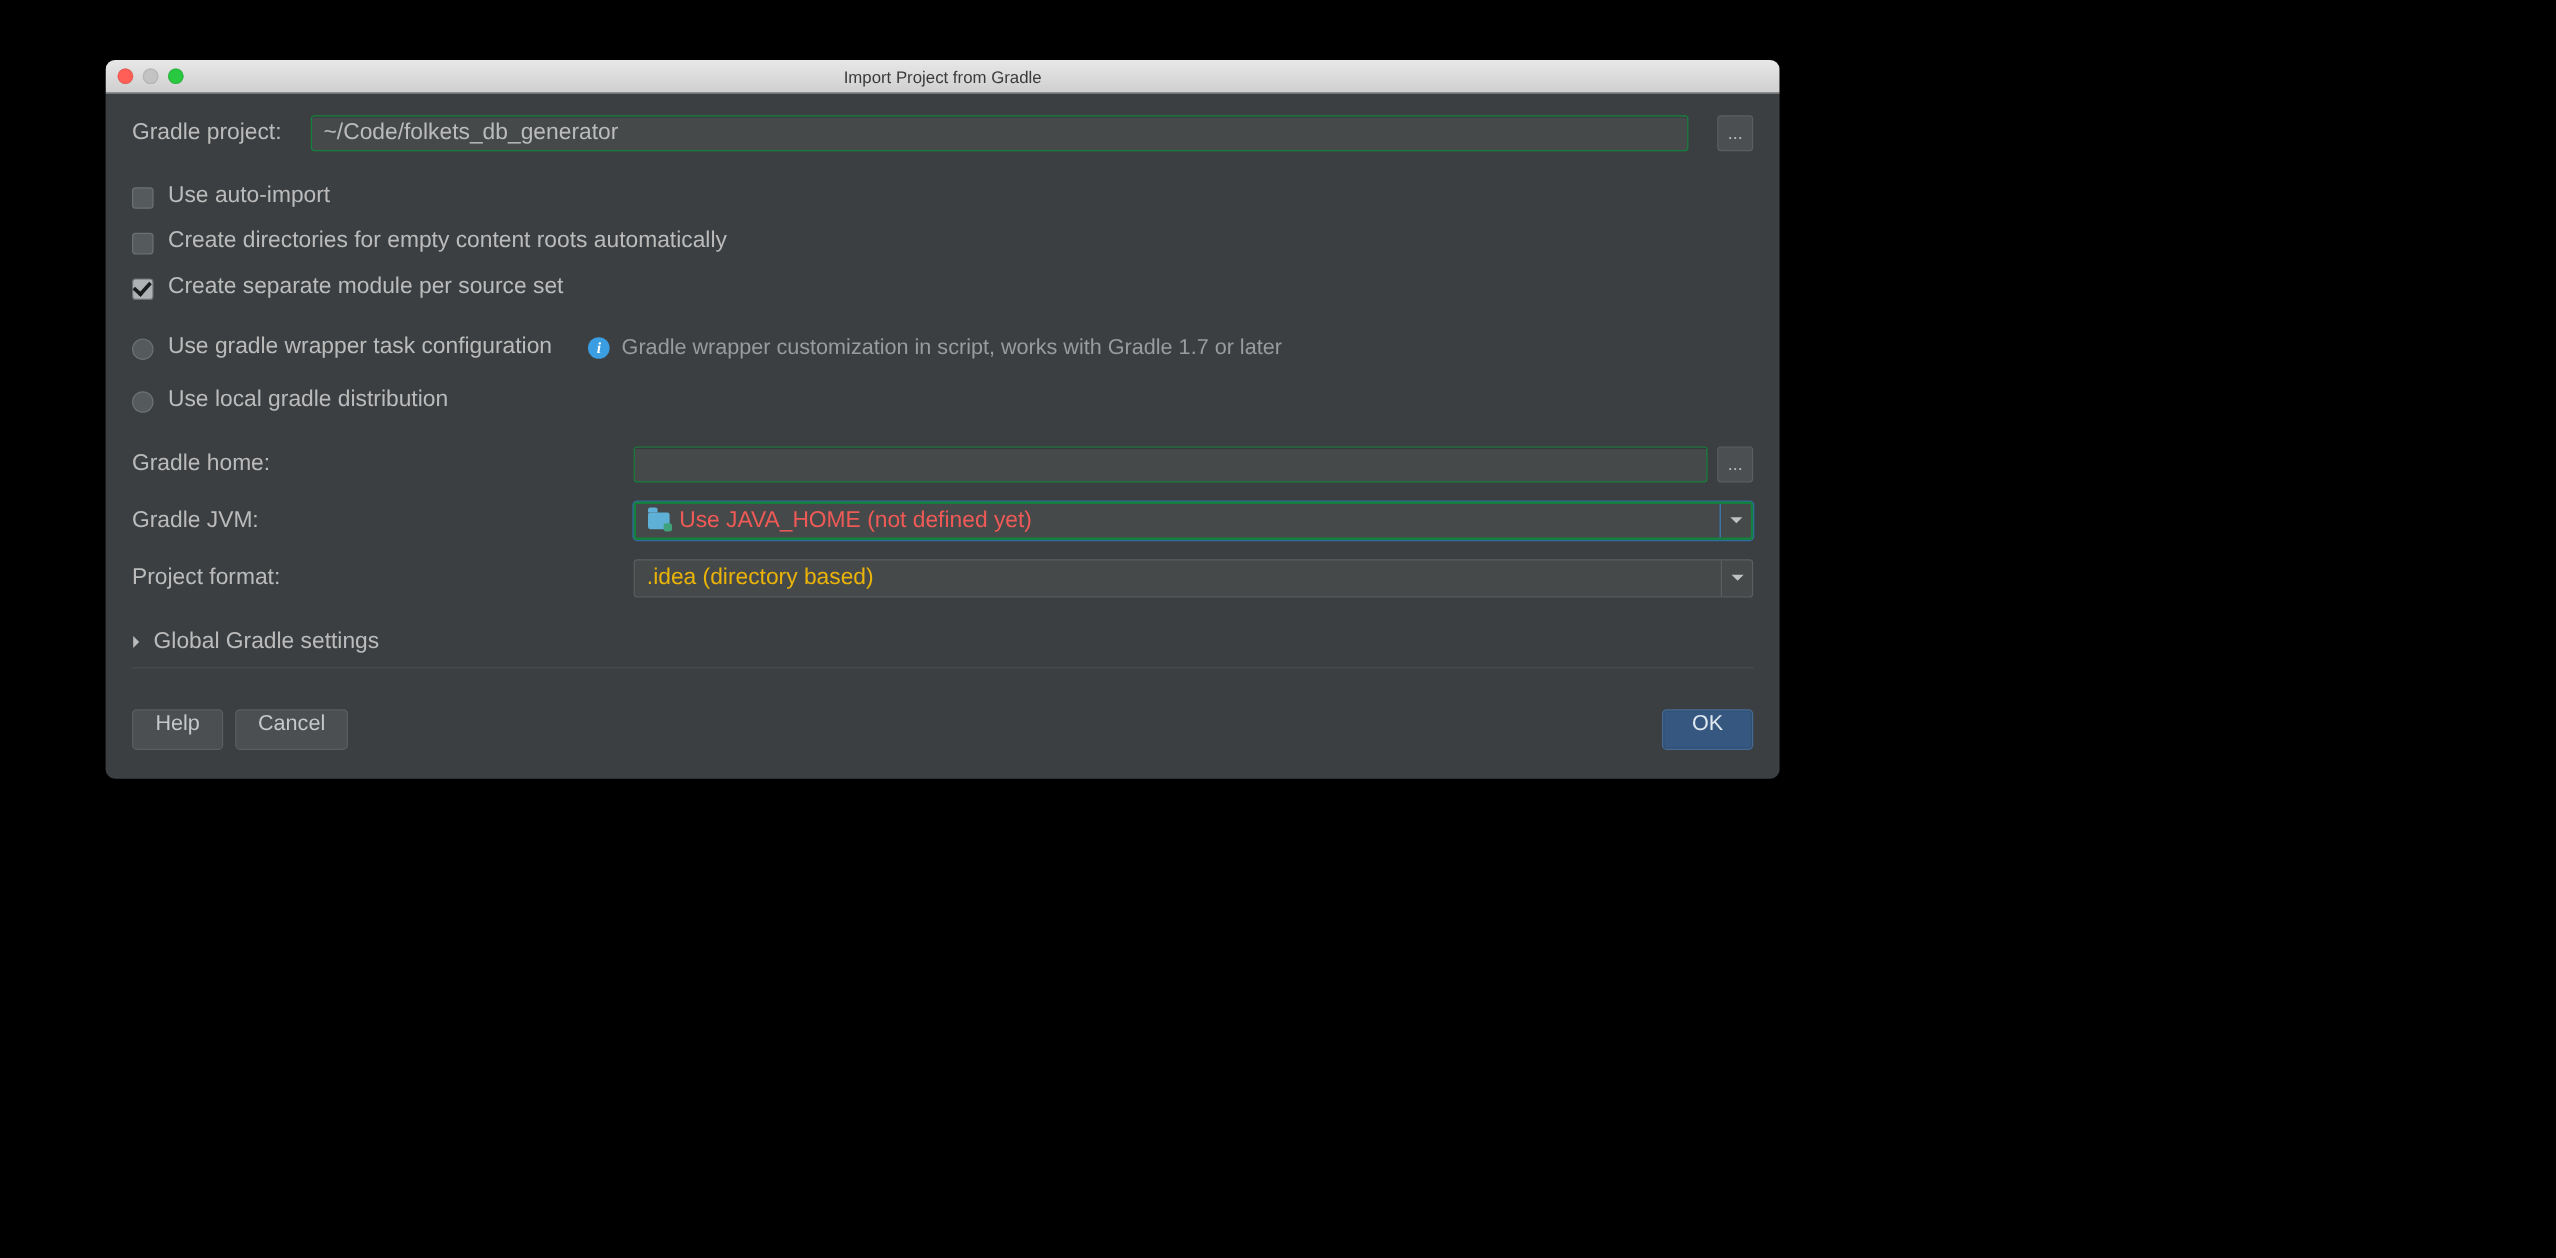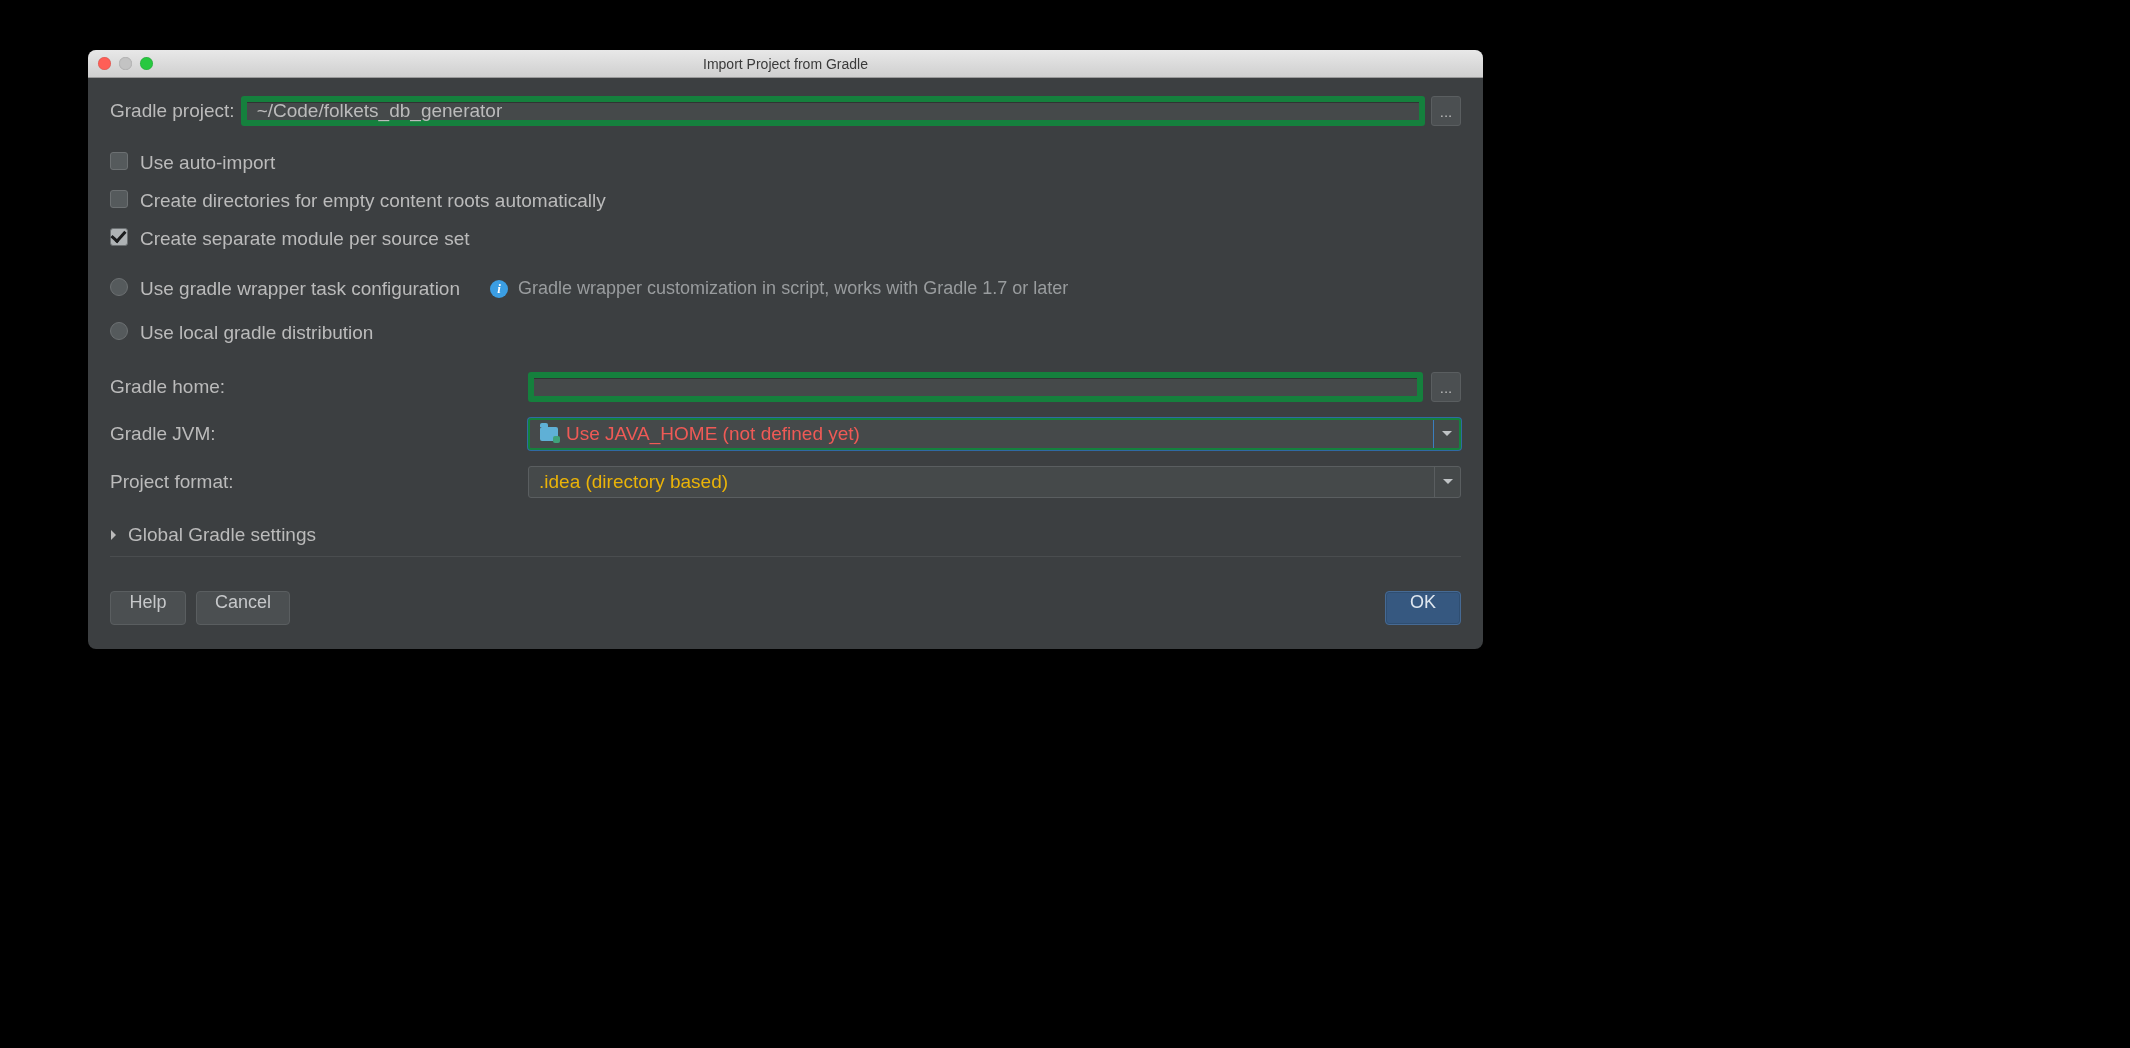--- a/index.html
+++ b/index.html
@@ -29,47 +29,47 @@
     position: relative;
   }
   .traffic { display: flex; gap: 8px; position: absolute; left: 10px; top: 7px; }
   .dot { width: 13px; height: 13px; border-radius: 50%; box-shadow: inset 0 0 1px rgba(0,0,0,0.4); }
   .dot.close { background: #ff5f57; }
   .dot.min   { background: #c3c3c3; }
   .dot.max   { background: #28c840; }
   .title { flex: 1; text-align: center; font-size: 14px; color: #3a3a3a; line-height: 28px; }
   .body { padding: 18px 22px 14px 22px; }
 
-  .row { display: flex; align-items: center; gap: 6px; }
+  .row { display: flex; align-items: center; gap: 24px; }
   .row.first { margin-bottom: 18px; }
   .label { color: #bbbbbb; white-space: nowrap; }
 
   .textfield {
     flex: 1;
     background: #45494a;
-    border: 6px solid #15803d;
+    border: 1px solid #15803d;
     border-radius: 3px;
     height: 30px;
     color: #bbbbbb;
     padding: 0 10px;
     display: flex; align-items: center;
     box-shadow: inset 0 1px 0 rgba(0,0,0,0.3);
   }
   .textfield.disabled { color: #6f7375; }
   .browse {
     width: 30px; height: 30px;
     background: #4b4f51;
     border: 1px solid #5a5e60;
     border-radius: 3px;
     display: flex; align-items: center; justify-content: center;
     color: #bbbbbb; font-size: 15px;
     cursor: pointer;
   }
   .options { margin: 4px 0 8px 0; }
-  .options .optrow { display: flex; align-items: flex-start; gap: 12px; padding: 8px 0; }
+  .options .optrow { display: flex; align-items: flex-end; gap: 12px; padding: 8px 0; }
   .checkbox, .radio {
     width: 18px; height: 18px;
     border: 1px solid #6c7072;
     background: #555a5c;
     border-radius: 3px;
     position: relative;
     flex-shrink: 0;
   }
   .checkbox.checked::after {
     content: "";

